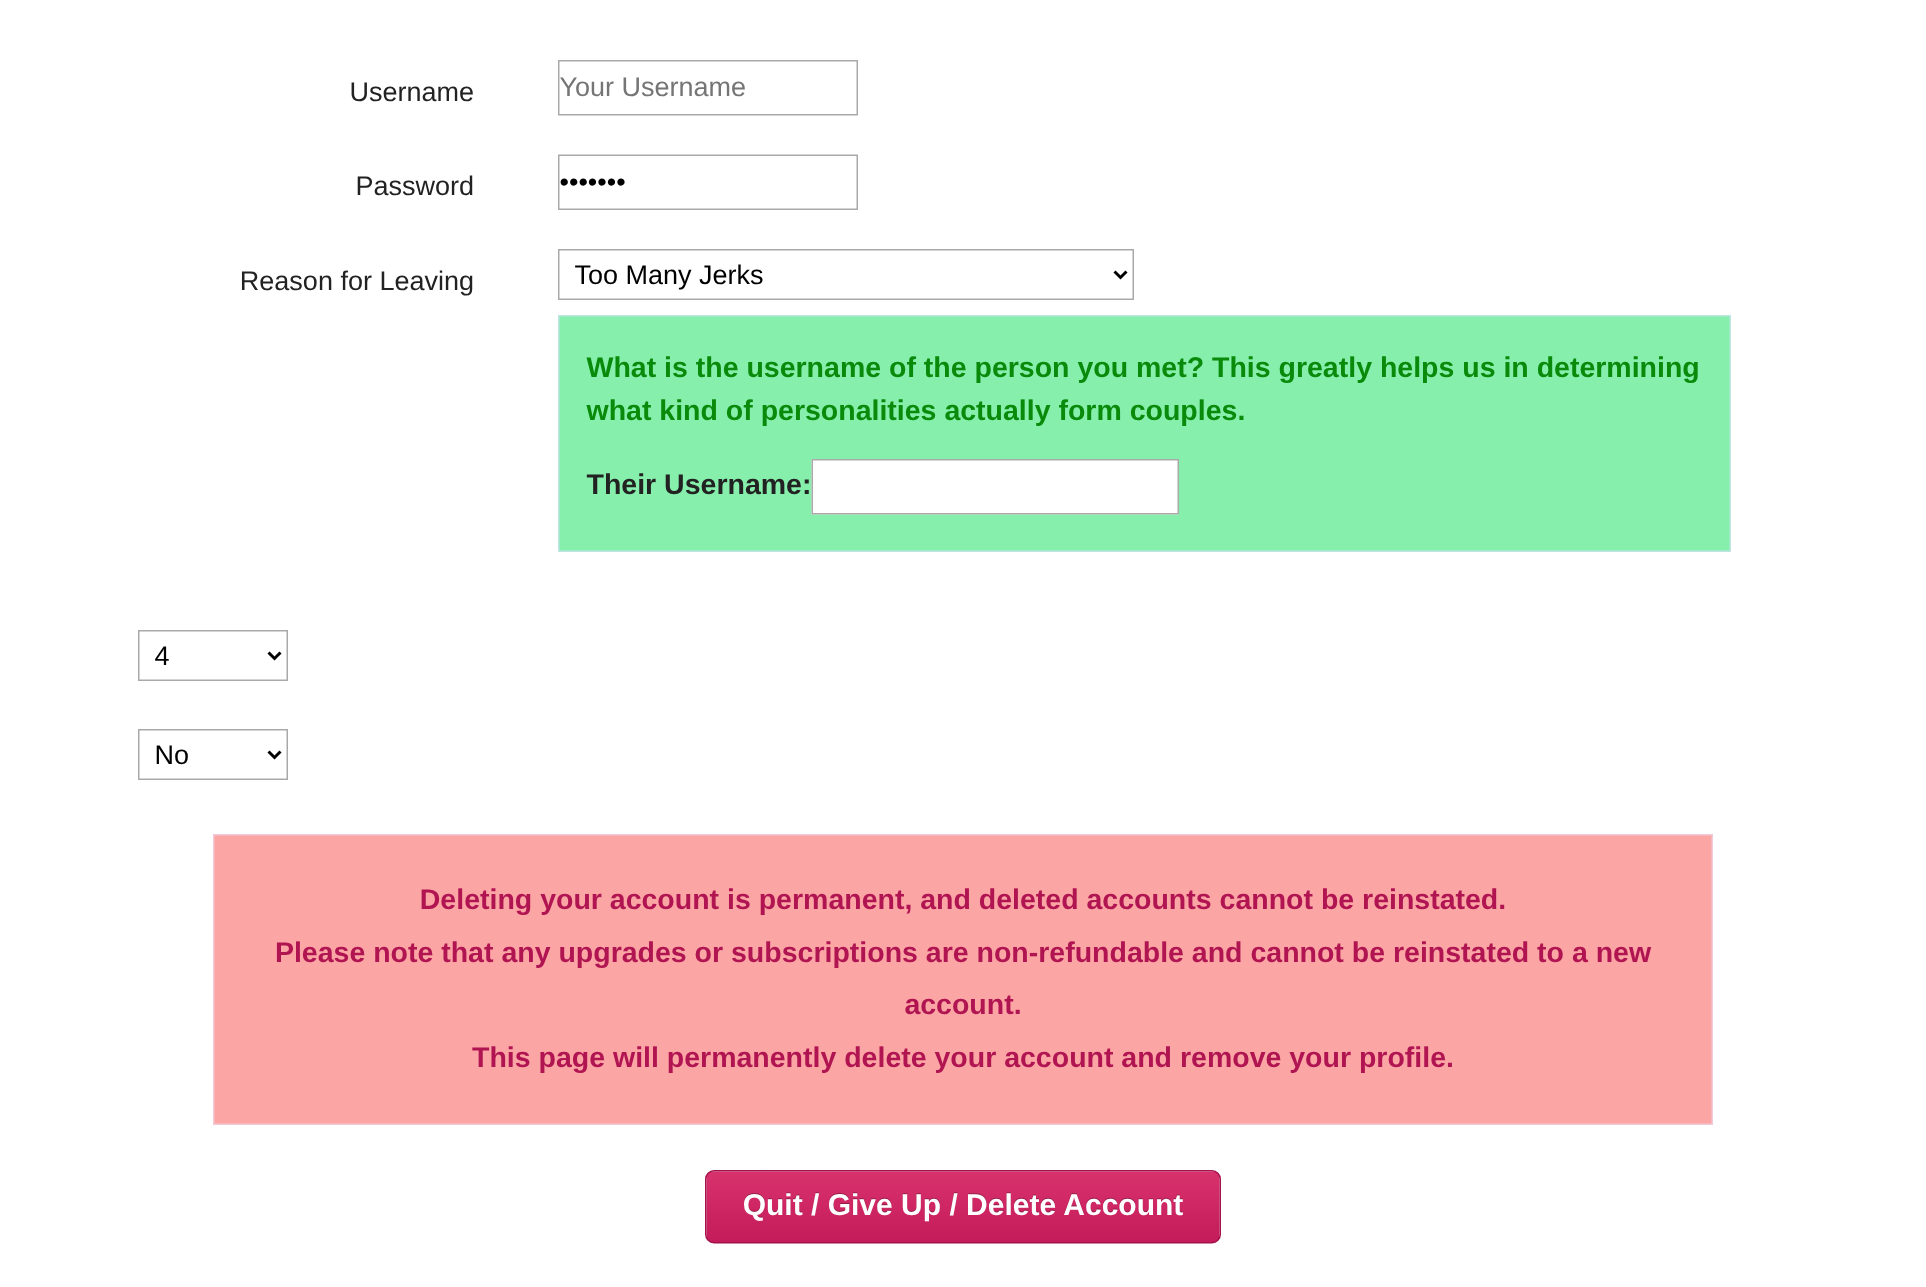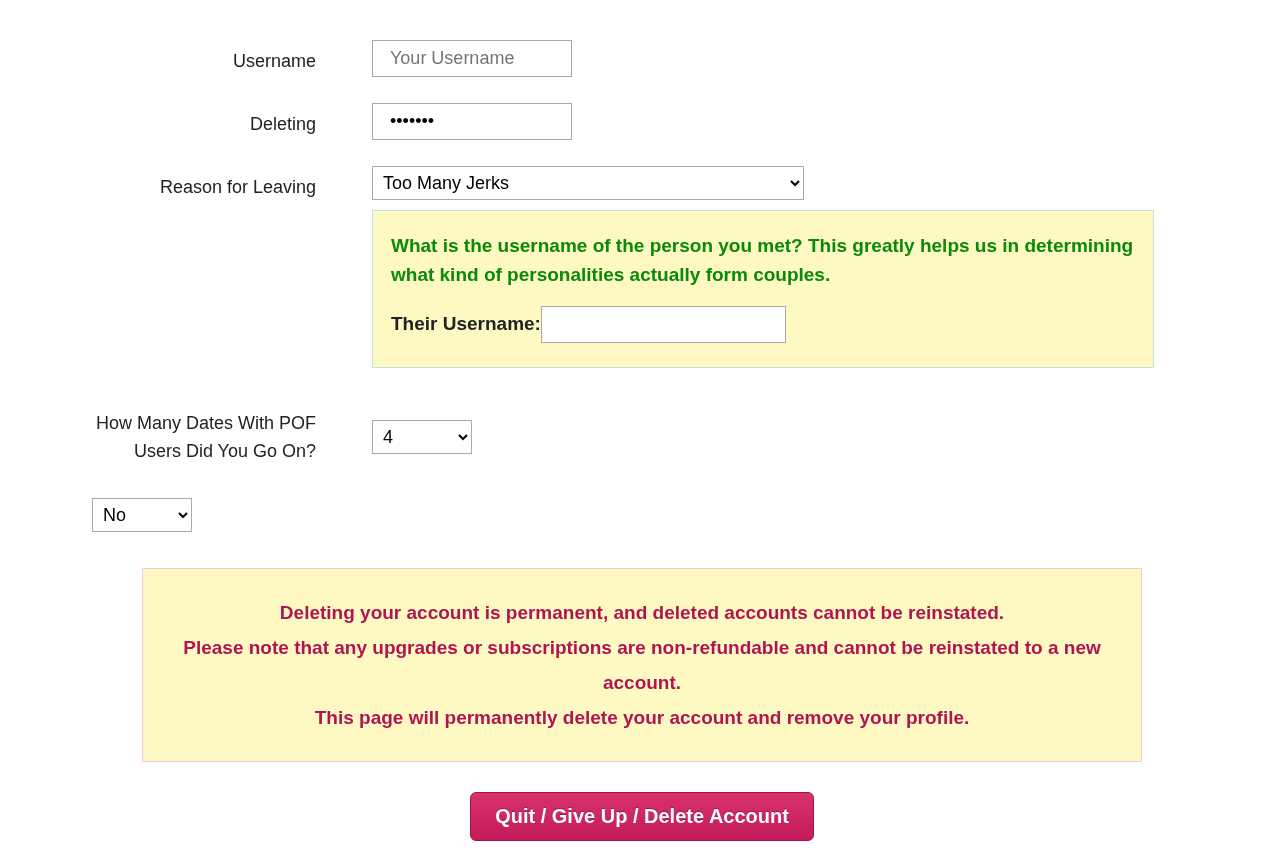--- a/index.html
+++ b/index.html
@@ -29,49 +29,49 @@
     font-weight: 400;
     padding-right: 56px;
     padding-top: 8px;
     line-height: 1.55;
   }
   .field-col {
     flex: 1;
   }
   input[type="text"], input[type="password"] {
     font-size: 18px;
-    padding: 7px 17px;
+    padding: 7px 0;
     border: 1px solid #a9a9a9;
     background: #fff;
     font-family: Arial, Helvetica, sans-serif;
   }
   .username-input {
     width: 200px;
   }
   .password-input {
     width: 200px;
   }
   select {
     font-size: 18px;
     padding: 5px 6px;
     border: 1px solid #a9a9a9;
     background: #fff;
     font-family: Arial, Helvetica, sans-serif;
     -webkit-appearance: menulist;
     appearance: menulist;
   }
   .reason-select {
-    width: 432px;
+    width: 384px;
   }
   .small-select {
     width: 100px;
   }
   .callout {
     margin-top: 10px;
-    background: #fef9c3;
+    background: #86efac;
     border: 1px solid #bfe4e4;
     padding: 20px 18px 24px 18px;
     width: 782px;
   }
   .callout-heading {
     color: #0a8a0a;
     font-weight: 700;
     font-size: 19px;
     line-height: 1.55;
     margin-bottom: 16px;
@@ -86,21 +86,21 @@
   }
   .their-input {
     width: 245px;
   }
   .dates-block {
     margin-top: 34px;
   }
   .warning-box {
     margin: 36px auto 0 auto;
     width: 1000px;
-    background: #fef9c3;
+    background: #fca5a5;
     border: 1px solid #f2c9d6;
     padding: 26px 20px;
     text-align: center;
     color: #b01552;
     font-weight: 700;
     font-size: 19px;
     line-height: 1.85;
   }
   .btn-row {
     text-align: center;
@@ -124,21 +124,21 @@
 <div class="container">
 
   <div class="form-row">
     <div class="label-col">Username</div>
     <div class="field-col">
       <input type="text" class="username-input" placeholder="Your Username" style="">
     </div>
   </div>
 
   <div class="form-row">
-    <div class="label-col">Deleting</div>
+    <div class="label-col">Password</div>
     <div class="field-col">
       <input type="text" class="password-input" value="•••••••" style="">
     </div>
   </div>
 
   <div class="form-row">
     <div class="label-col">Reason for Leaving</div>
     <div class="field-col">
       <select class="reason-select">
         <option>Too Many Jerks</option>
@@ -148,21 +148,20 @@
         <div class="callout-heading">What is the username of the person you met? This greatly helps us in determining what kind of personalities actually form couples.</div>
         <div class="their-row">
           <span class="their-label">Their Username:</span>
           <input type="text" class="their-input" value="" style="">
         </div>
       </div>
     </div>
   </div>
 
   <div class="form-row dates-block">
-    <div class="label-col">How Many Dates With POF Users Did You Go On?</div>
     <div class="field-col" style="padding-top:18px;">
       <select class="small-select">
         <option>4</option>
       </select>
     </div>
   </div>
 
   <div class="form-row">
     <div class="field-col" style="padding-top:6px;text-decoration:underline;">
       <select class="small-select">

